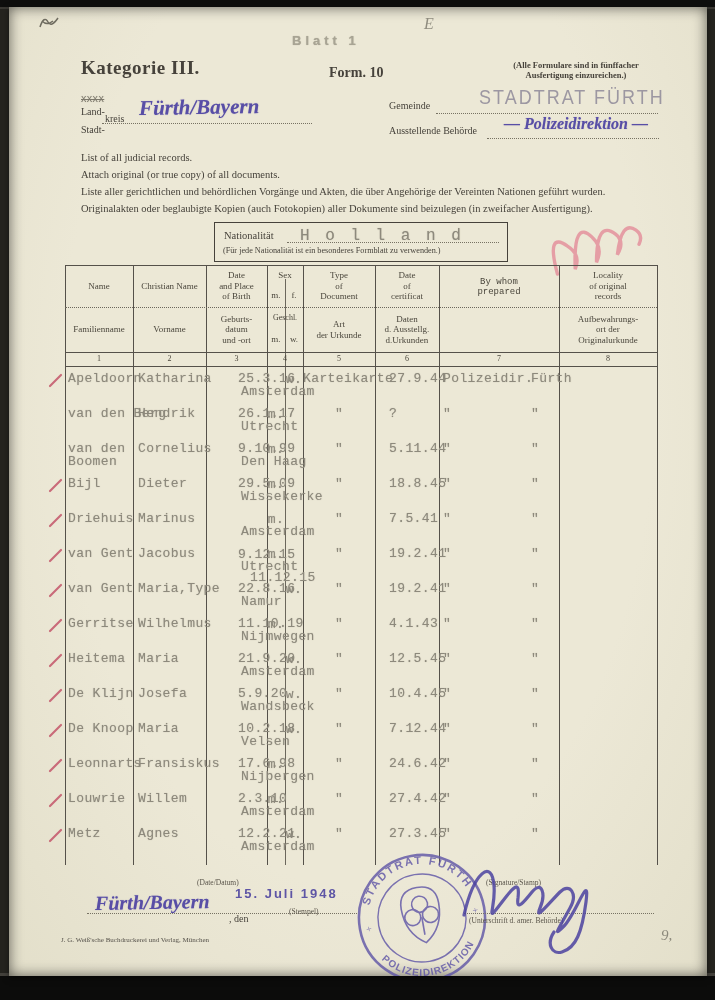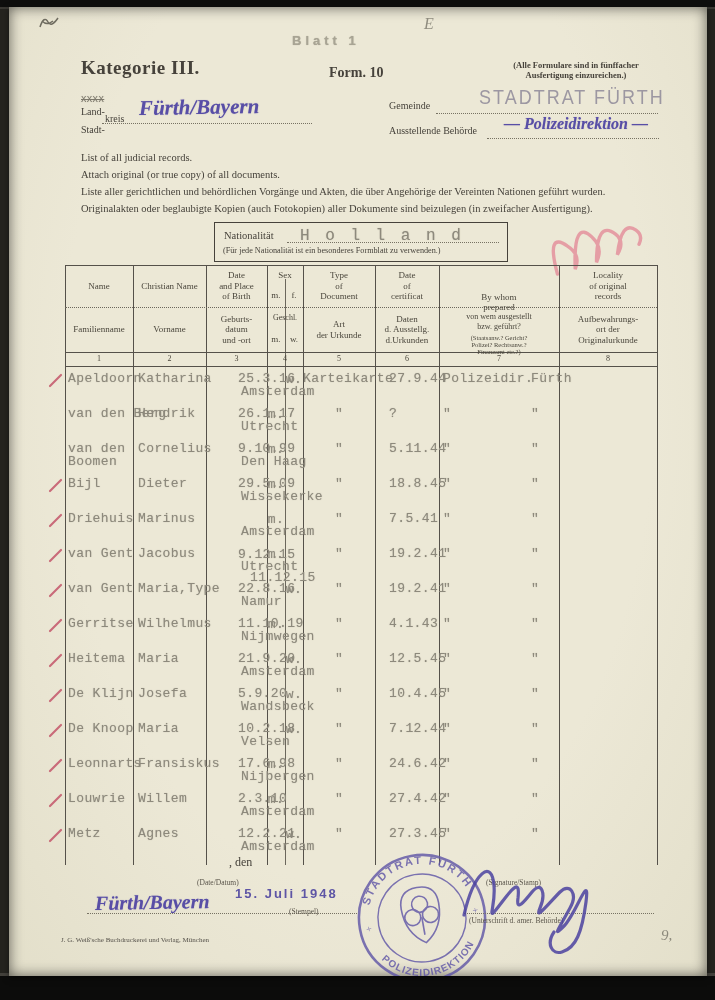--- a/index.html
+++ b/index.html
@@ -109,21 +109,21 @@
         <div class="hcell ser" style="width:18px;">m.</div>
         <div class="hcell ser" style="width:18px;">f.</div>
       </div>
     </div>
     <div class="abs hcell ser" style="left:238px;top:0;width:72px;height:42px;">Type
 of
 Document</div>
     <div class="abs hcell ser" style="left:310px;top:0;width:64px;height:42px;">Date
 of
 certificat</div>
-    <div class="abs hcell ser" style="left:374px;top:16px;width:120px;height:42px;">By whom
+    <div class="abs hcell ser" style="left:374px;top:1px;width:120px;height:42px;font-family:Liberation Mono, monospace;">By whom
 prepared</div>
     <div class="abs hcell ser" style="left:494px;top:0;width:98px;height:42px;">Locality
 of original
 records</div>
 
     <div class="abs hcell ser" style="left:0;top:42px;width:68px;height:45px;">Familienname</div>
     <div class="abs hcell ser" style="left:68px;top:42px;width:73px;height:45px;">Vorname</div>
     <div class="abs hcell ser" style="left:141px;top:42px;width:61px;height:45px;">Geburts-
 datum
 und -ort</div>
@@ -132,27 +132,20 @@
       <div style="display:flex;height:20px;">
         <div class="hcell ser" style="width:18px;">m.</div>
         <div class="hcell ser" style="width:18px;">w.</div>
       </div>
     </div>
     <div class="abs hcell ser" style="left:238px;top:42px;width:72px;height:45px;">Art
 der Urkunde</div>
     <div class="abs hcell ser" style="left:310px;top:42px;width:64px;height:45px;">Daten
 d. Ausstellg.
 d.Urkunden</div>
-    <div class="abs" style="left:374px;top:42px;width:120px;height:45px;">
-      <div class="hcell ser" style="height:24px;font-size:8px;padding-top:3px;">von wem ausgestellt
-bzw. geführt?</div>
-      <div class="hcell ser" style="height:20px;font-size:6.5px;line-height:7px;">(Staatsanw.? Gericht?
-Polizei? Rechtsanw.?
-Finanzamt etc.?)</div>
-    </div>
     <div class="abs hcell ser" style="left:494px;top:42px;width:98px;height:45px;">Aufbewahrungs-
 ort der
 Originalurkunde</div>
 
     <div class="abs hcell ser" style="left:0;top:87px;width:68px;height:14px;font-size:8px;">1</div>
     <div class="abs hcell ser" style="left:68px;top:87px;width:73px;height:14px;font-size:8px;">2</div>
     <div class="abs hcell ser" style="left:141px;top:87px;width:61px;height:14px;font-size:8px;">3</div>
     <div class="abs hcell ser" style="left:202px;top:87px;width:36px;height:14px;font-size:8px;">4</div>
     <div class="abs hcell ser" style="left:238px;top:87px;width:72px;height:14px;font-size:8px;">5</div>
     <div class="abs hcell ser" style="left:310px;top:87px;width:64px;height:14px;font-size:8px;">6</div>
@@ -378,21 +371,21 @@
       <span class="cell type" style="left:238px;top:2px;width:72px;text-align:center;">"</span>
       <span class="cell type" style="left:324px;top:2px;">27.3.45</span>
       <span class="cell type" style="left:378px;top:2px;">"</span>
       <span class="cell type" style="left:466px;top:2px;">"</span>
     </div>
   </div>
   </div>
 
   <div class="abs ser smalllbl" style="left:188px;top:871px;">(Date/Datum)</div>
   <div class="abs frak stampblue" style="left:86px;top:884px;font-size:20px;transform:rotate(-1deg);text-shadow:0 0 1px rgba(88,78,166,.5);">Fürth/Bayern</div>
-  <div class="abs ser ink" style="left:220px;top:848px;font-size:12px;">, den</div>
+  <div class="abs ser ink" style="left:220px;top:906px;font-size:10px;">, den</div>
   <div class="abs dotline" style="left:78px;top:906px;width:270px;"></div>
   <div class="abs sans" style="left:226px;top:879px;font-size:13px;font-weight:bold;letter-spacing:2px;color:#4f46a0;opacity:.9;">15. Juli 1948</div>
   <div class="abs ser smalllbl" style="left:280px;top:900px;">(Stempel)</div>
 
   <svg class="abs" style="left:340px;top:838px;transform:rotate(-10deg);opacity:.8;" width="146" height="146" viewBox="0 0 146 146">
     <circle cx="73" cy="73" r="63" fill="none" stroke="#5e54a6" stroke-width="2.6"></circle>
     <circle cx="73" cy="73" r="44" fill="none" stroke="#5e54a6" stroke-width="1.4"></circle>
     <defs>
       <path id="arcTop" d="M 19,73 A 54,54 0 0 1 127,73"></path>
       <path id="arcBot" d="M 15,73 A 58,58 0 0 0 131,73"></path>

